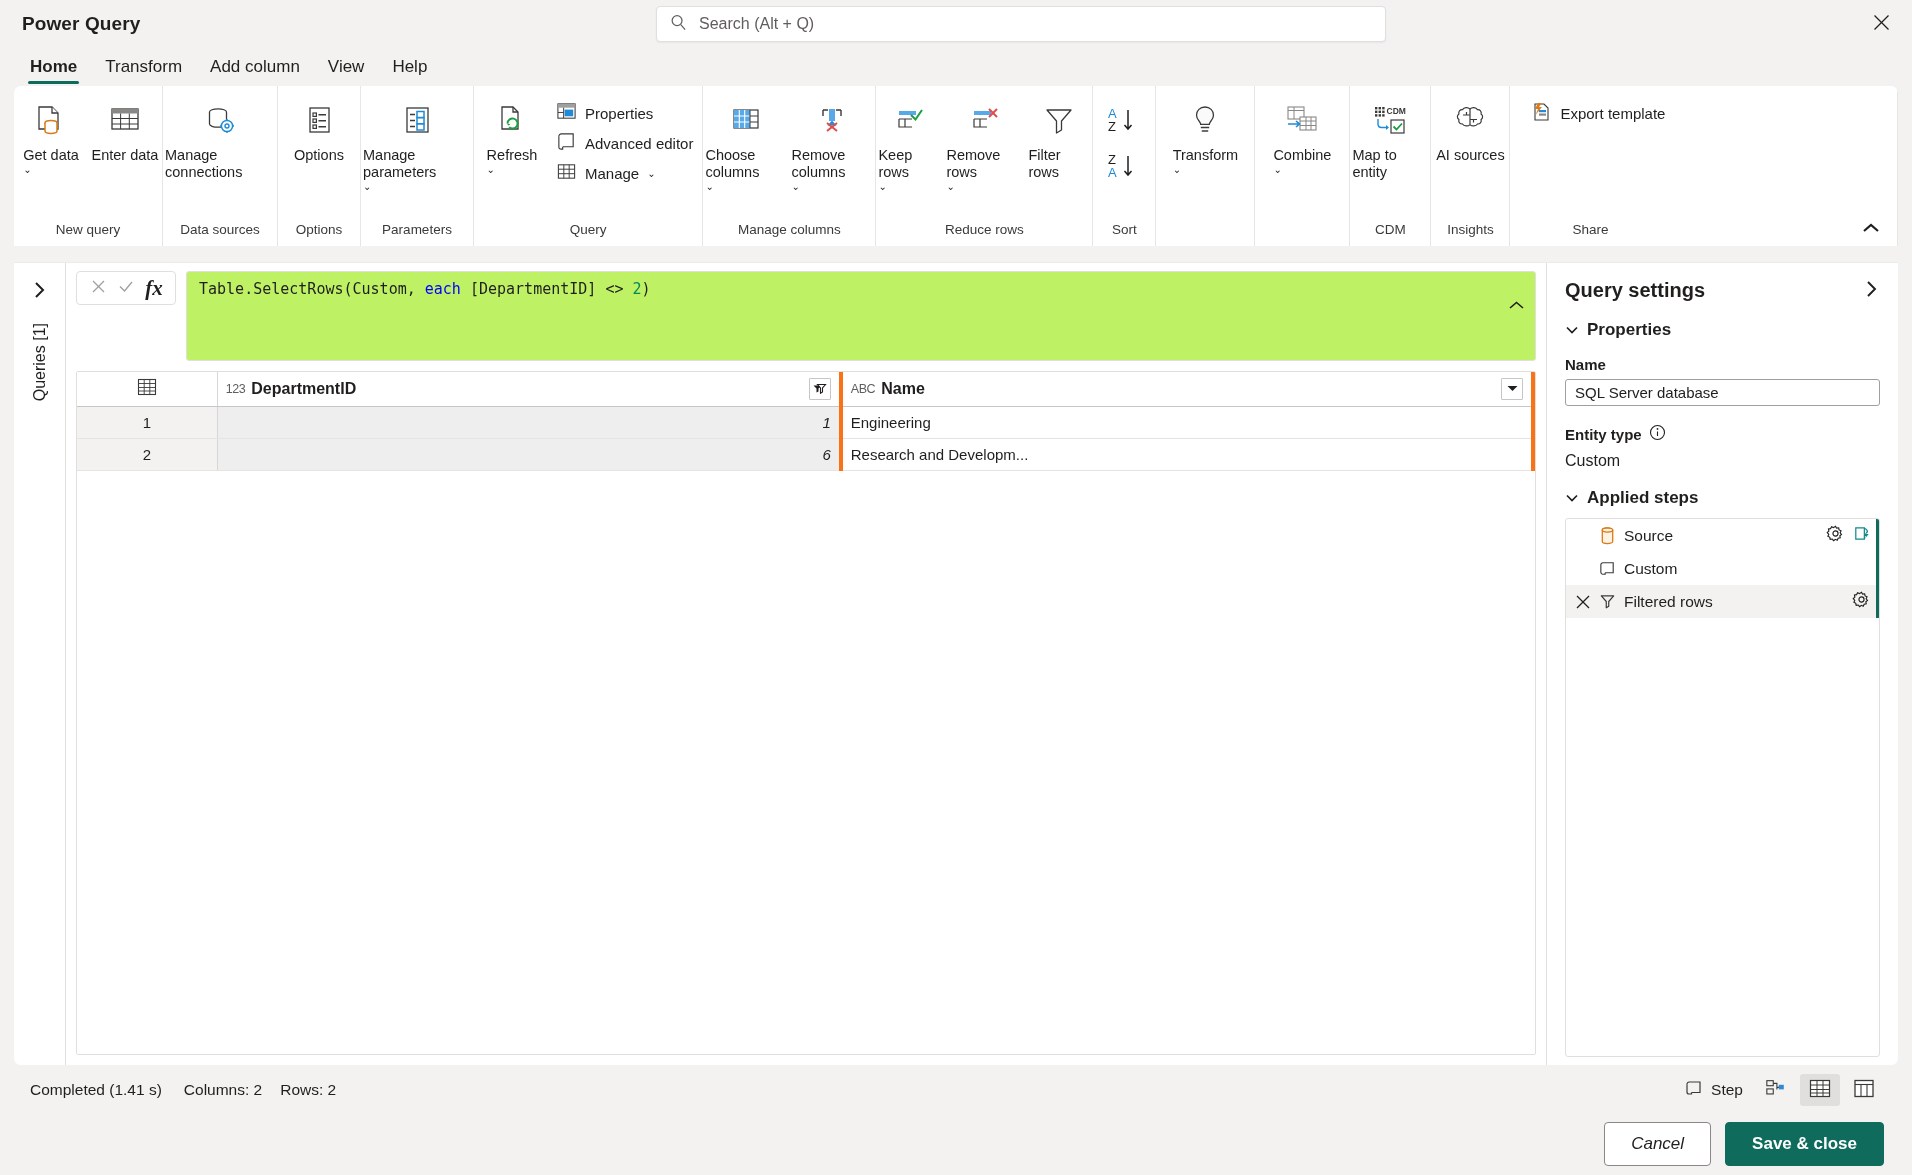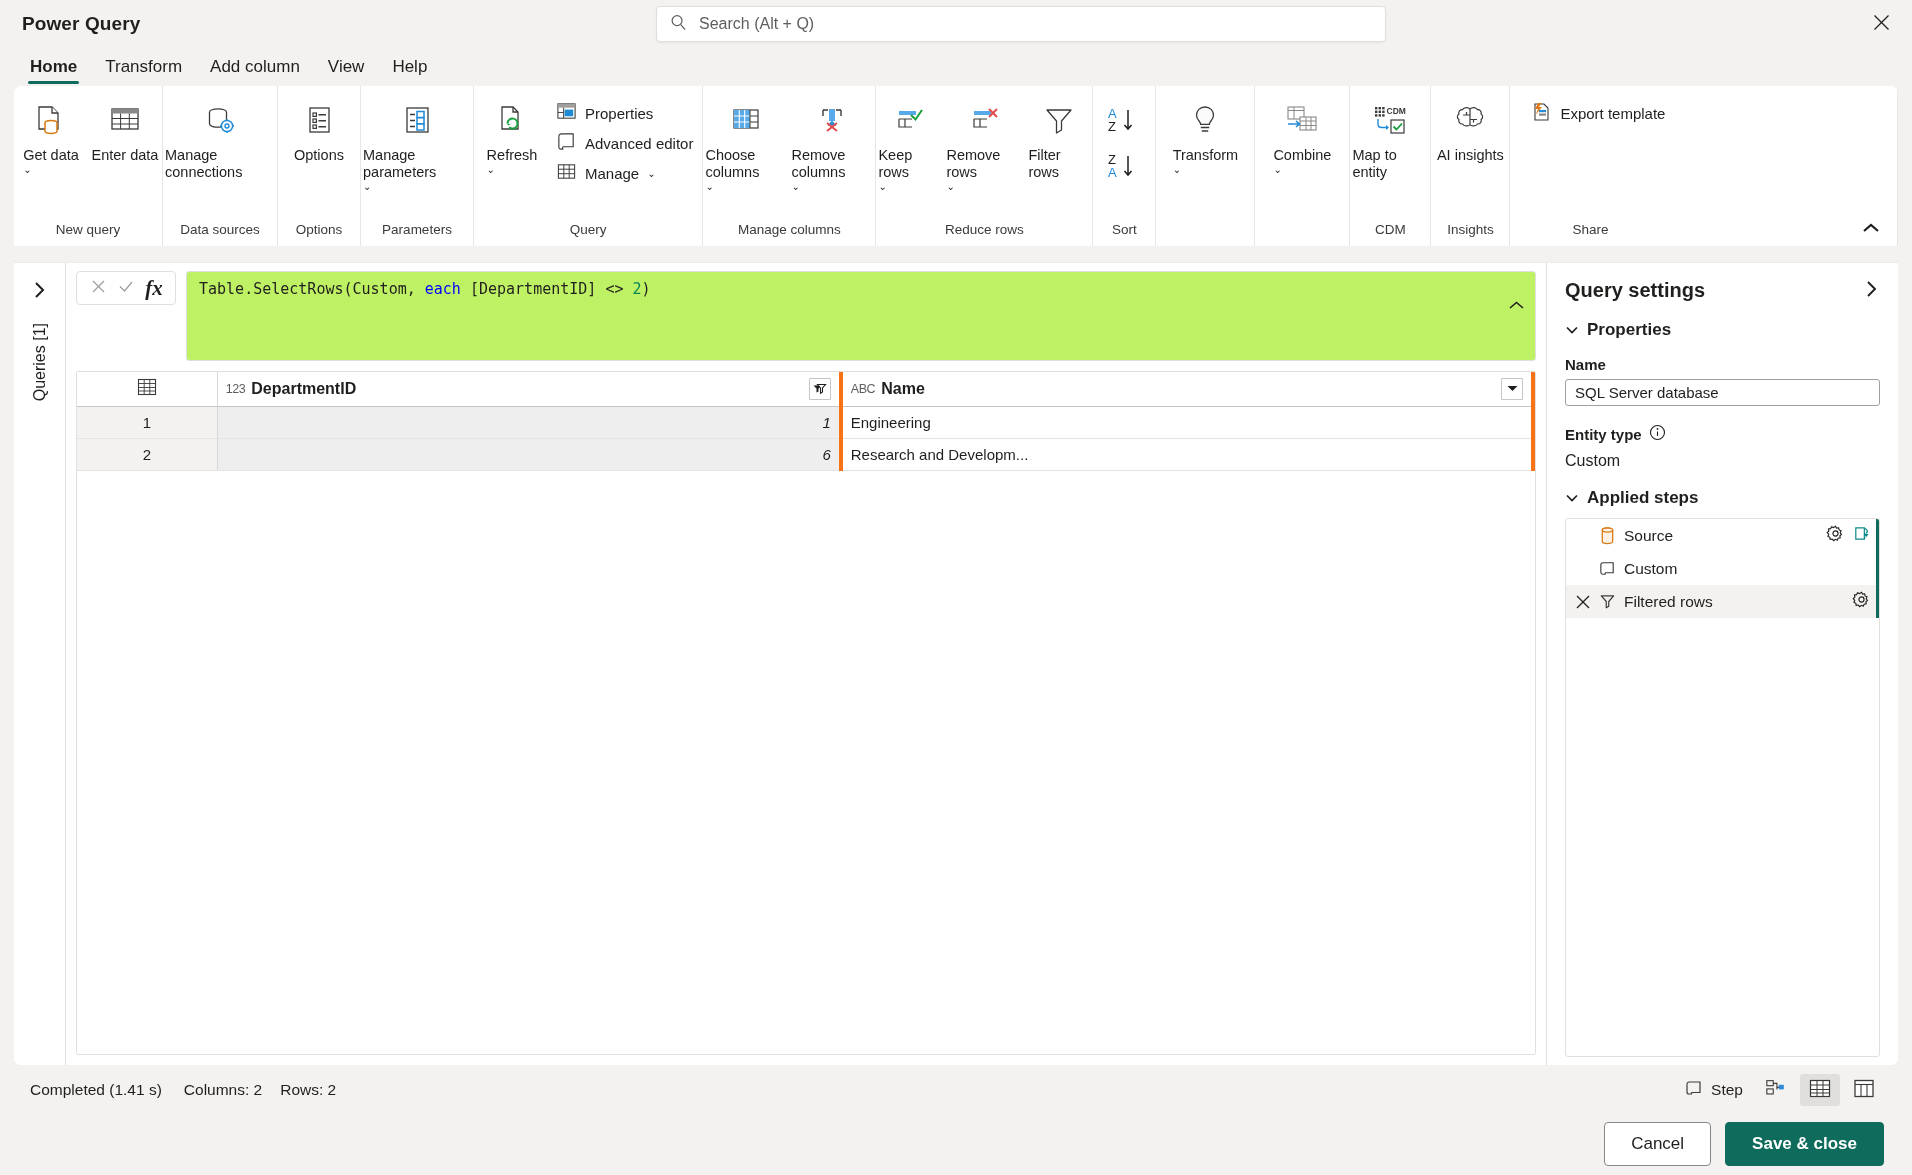--- a/index.html
+++ b/index.html
@@ -225,21 +225,21 @@
   
   .footer {
     position: absolute; left: 0; right: 0; bottom: 0; height: 62px;
     display: flex; align-items: center; justify-content: flex-end;
     gap: 14px; padding-right: 28px; background: #f3f2f1;
   }
   .btn {
     font-family: "Liberation Sans", sans-serif; font-size: 17px;
     height: 44px; border-radius: 4px; cursor: pointer; padding: 0 26px;
   }
-  .btn-cancel { background: #fff; border: 1px solid #8a8886; color: #201f1e; }
+  .btn-cancel { background: #fff; border: 1px solid #8a8886; color: #201f1e; font-style: italic; }
   .btn-primary { background: #0f6c5c; border: 1px solid #0f6c5c; color: #fff; font-weight: bold; }
 </style>
 </head>
 <body>
 
 <div class="titlebar">
   <div class="app-title">Power Query</div>
 
   <div class="searchwrap">
     <span>
@@ -629,21 +629,21 @@
           <svg width="40" height="40" viewBox="0 0 40 40" fill="none" stroke="#3b3a39" stroke-width="1.2">
             <path d="M20 8c-2-2-6-1.8-7.5.6-2.5-.2-4.3 2-3.6 4.3-2 1.3-2 4.4 0 5.7-.7 2.4 1.1 4.6 3.6 4.4 1.5 2.4 5.5 2.6 7.5.6"></path>
             <path d="M20 8c2-2 6-1.8 7.5.6 2.5-.2 4.3 2 3.6 4.3 2 1.3 2 4.4 0 5.7.7 2.4-1.1 4.6-3.6 4.4-1.5 2.4-5.5 2.6-7.5.6"></path>
             <line x1="20" y1="8" x2="20" y2="23.6"></line>
             <line x1="13" y1="14" x2="20" y2="14"></line>
               <line x1="20" y1="18.5" x2="27" y2="18.5"></line>
             <line x1="16.5" y1="11" x2="16.5" y2="14"></line>
               <line x1="23.5" y1="18.5" x2="23.5" y2="21.5"></line>
           </svg>
         </span>
-        <span class="lbl">AI insights</span>
+        <span class="lbl">AI sources</span>
       </div>
     </div>
     <div class="rgroup-label">Insights</div>
   </div>
 
   <div class="rgroup" style="flex:1">
     <div class="rgroup-items">
       <div class="smallcol" style="padding-left:14px">
         <div class="smallbtn">
           <span>

